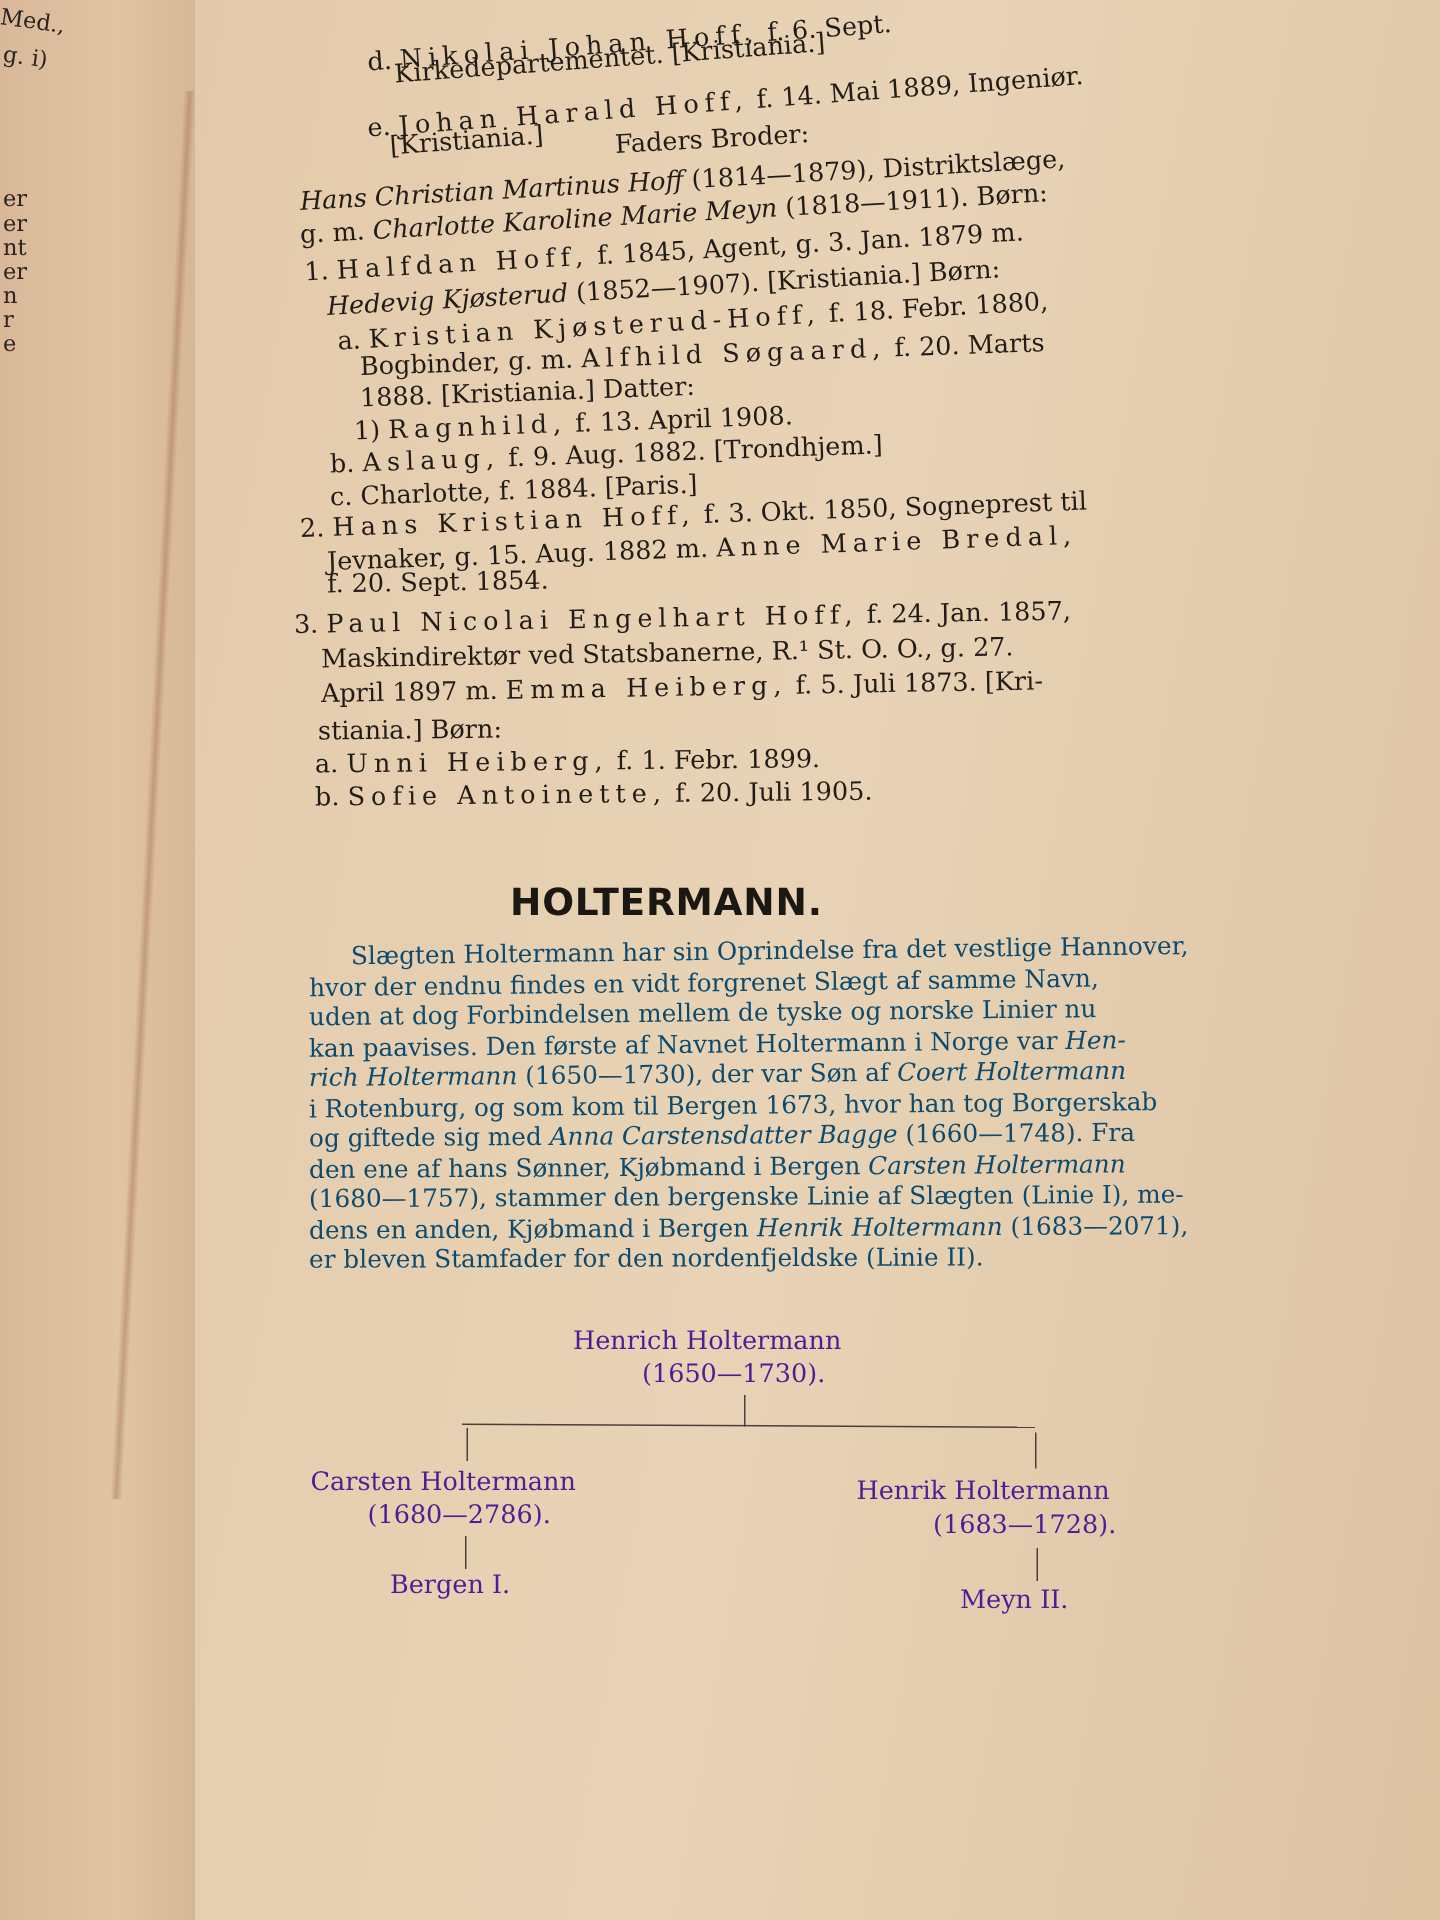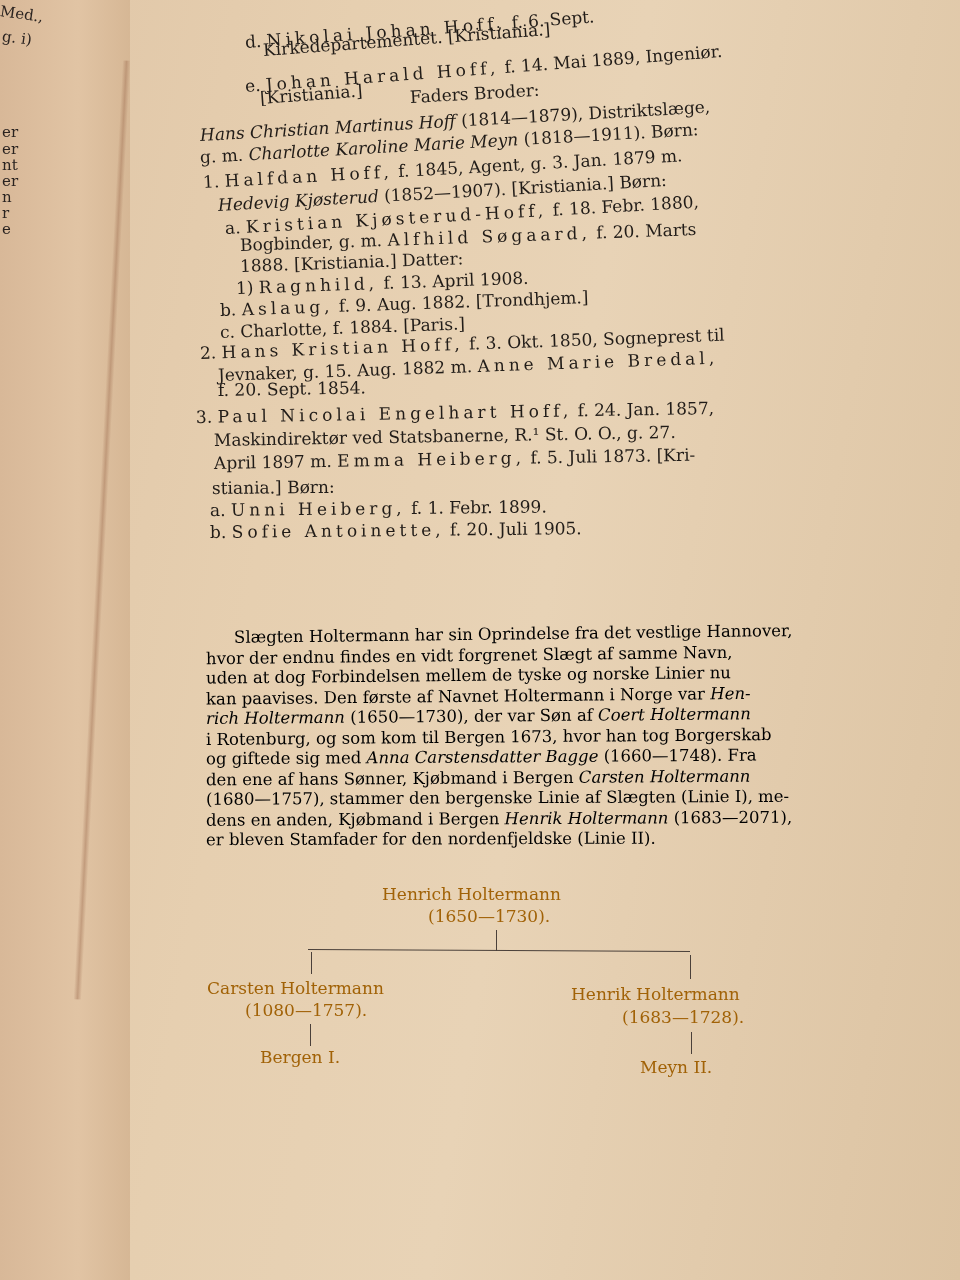--- a/index.html
+++ b/index.html
@@ -27,23 +27,23 @@
   .it { font-style:italic; }
   .rot1 { transform: rotate(-4.2deg); transform-origin: left center; }
   .rot2 { transform: rotate(-3.2deg); transform-origin: left center; }
   .rot3 { transform: rotate(-2.0deg); transform-origin: left center; }
   .rot4 { transform: rotate(-1.0deg); transform-origin: left center; }
   .rot5 { transform: rotate(-0.6deg); transform-origin: left center; }
   .heading {
     position:absolute; left:340px; top:587px; font-family:"DejaVu Sans", "Liberation Sans", sans-serif;
     font-weight:bold; font-size:25px; letter-spacing:0.5px; color:#1b1713;
   }
-  .para { position:absolute; left:206px; width:680px; font-size:16.5px; line-height:20.5px; color:#000000; }
+  .para { position:absolute; left:206px; width:680px; font-size:16.5px; line-height:20.5px; color:#0c4a6e; }
   .para .pl { white-space:nowrap; display:block; text-align:justify; }
-  .tree-text { position:absolute; font-size:17px; text-align:center; white-space:nowrap; color:#a16207; }
+  .tree-text { position:absolute; font-size:17px; text-align:center; white-space:nowrap; color:#4c1d95; }
   .vline { position:absolute; width:1px; background:#4a403a; }
   .hline { position:absolute; height:1px; background:#4a403a; }
 </style>
 </head>
 <body>
 
 <div class="left-page">
   <div class="left-frag" style="top:6px;left:0px;transform:rotate(8deg)">Med.,</div>
   <div class="left-frag" style="top:30px;left:2px;transform:rotate(8deg)">g. i)</div>
   <div class="left-frag" style="top:124px">er</div>
@@ -154,20 +154,21 @@
     <span>a.</span>
     <span class="sp">Unni Heiberg,</span>
     <span>f. 1. Febr. 1899.</span>
   </div>
   <div class="line rot5" style="left:210px;top:522px">
     <span>b.</span>
     <span class="sp">Sofie Antoinette,</span>
     <span>f. 20. Juli 1905.</span>
   </div>
 
+  <div class="heading">HOLTERMANN.</div>
 
   <div class="para" style="top:624px">
     <span class="pl" style="padding-left:28px;transform:rotate(-0.7deg)"><span>Slægten Holtermann har sin Oprindelse fra det vestlige Hannover,</span></span>
     <span class="pl" style="transform:rotate(-0.7deg)"><span>hvor der endnu findes en vidt forgrenet Slægt af samme Navn,</span></span>
     <span class="pl" style="transform:rotate(-0.6deg)"><span>uden at dog Forbindelsen mellem de tyske og norske Linier nu</span></span>
     <span class="pl" style="transform:rotate(-0.6deg)"><span>kan paavises. Den første af Navnet Holtermann i Norge var </span><span class="it">Hen-</span></span>
     <span class="pl" style="transform:rotate(-0.5deg)"><span class="it">rich Holtermann</span><span> (1650—1730), der var Søn af </span><span class="it">Coert Holtermann</span></span>
     <span class="pl" style="transform:rotate(-0.5deg)"><span>i Rotenburg, og som kom til Bergen 1673, hvor han tog Borgerskab</span></span>
     <span class="pl" style="transform:rotate(-0.4deg)"><span>og giftede sig med </span><span class="it">Anna Carstensdatter Bagge</span><span> (1660—1748). Fra</span></span>
     <span class="pl" style="transform:rotate(-0.4deg)"><span>den ene af hans Sønner, Kjøbmand i Bergen </span><span class="it">Carsten Holtermann</span></span>
@@ -177,21 +178,21 @@
   </div>
 
   <div class="tree-text" style="left:382px;top:884px">Henrich Holtermann</div>
   <div class="tree-text" style="left:428px;top:906px">(1650—1730).</div>
   <div class="vline" style="left:496px;top:930px;height:21px"></div>
   <div class="hline" style="left:308px;top:950px;width:382px;transform:rotate(0.3deg)"></div>
   <div class="vline" style="left:311px;top:952px;height:22px"></div>
   <div class="vline" style="left:690px;top:955px;height:24px"></div>
 
   <div class="tree-text" style="left:207px;top:978px">Carsten Holtermann</div>
-  <div class="tree-text" style="left:245px;top:1000px">(1080—1757).</div>
+  <div class="tree-text" style="left:245px;top:1000px">(1680—2786).</div>
   <div class="vline" style="left:310px;top:1024px;height:22px"></div>
   <div class="tree-text" style="left:260px;top:1047px">Bergen I.</div>
 
   <div class="tree-text" style="left:571px;top:984px">Henrik Holtermann</div>
   <div class="tree-text" style="left:622px;top:1007px">(1683—1728).</div>
   <div class="vline" style="left:691px;top:1032px;height:22px"></div>
   <div class="tree-text" style="left:640px;top:1057px">Meyn II.</div>
 </div>
 
 </body></html>

